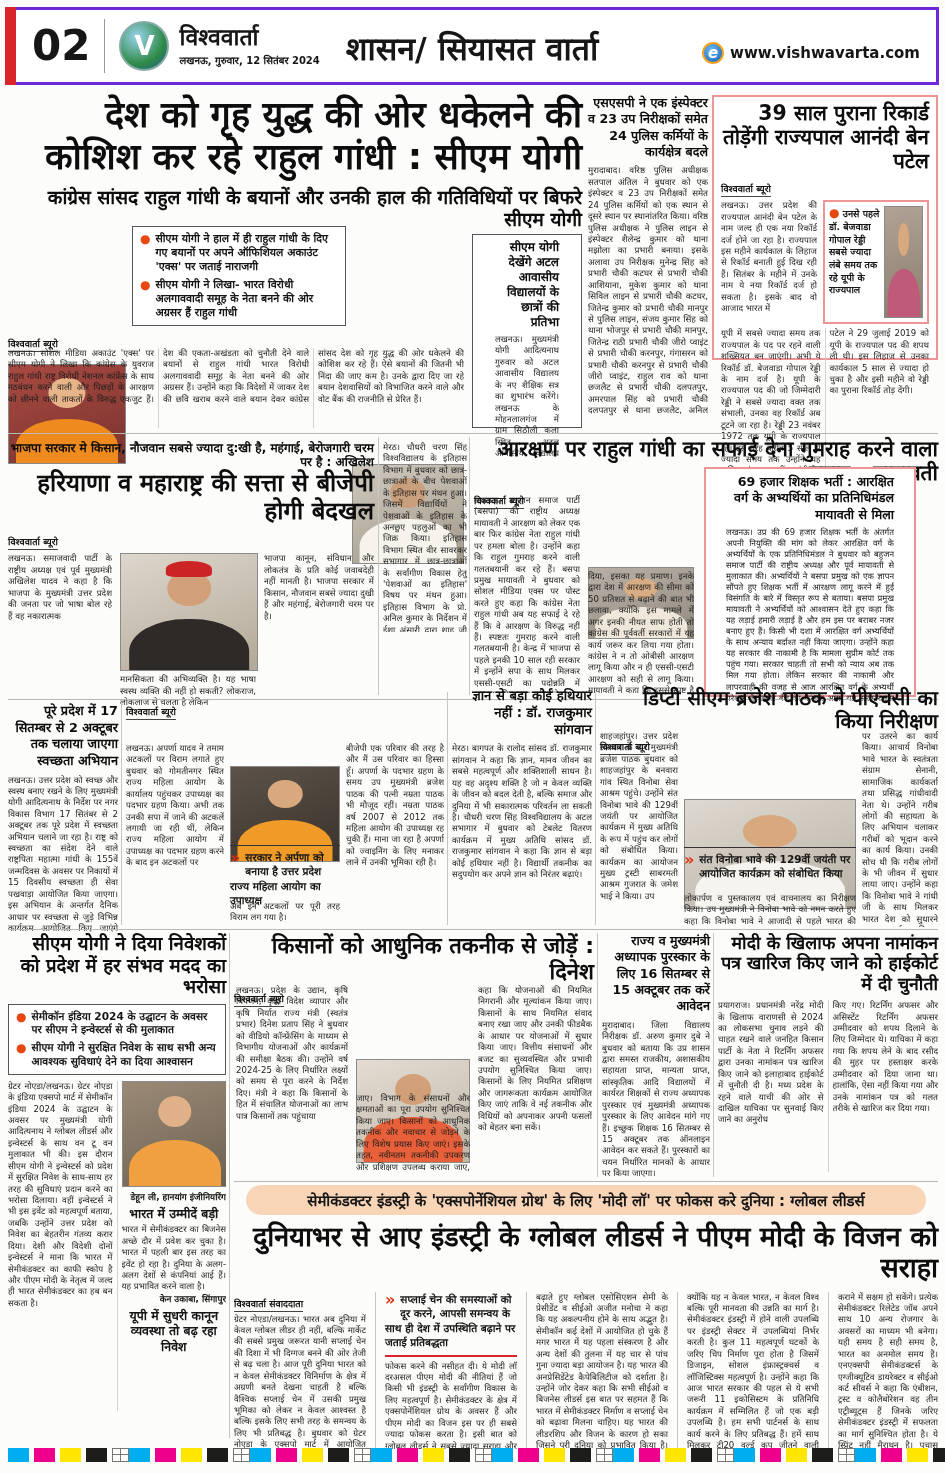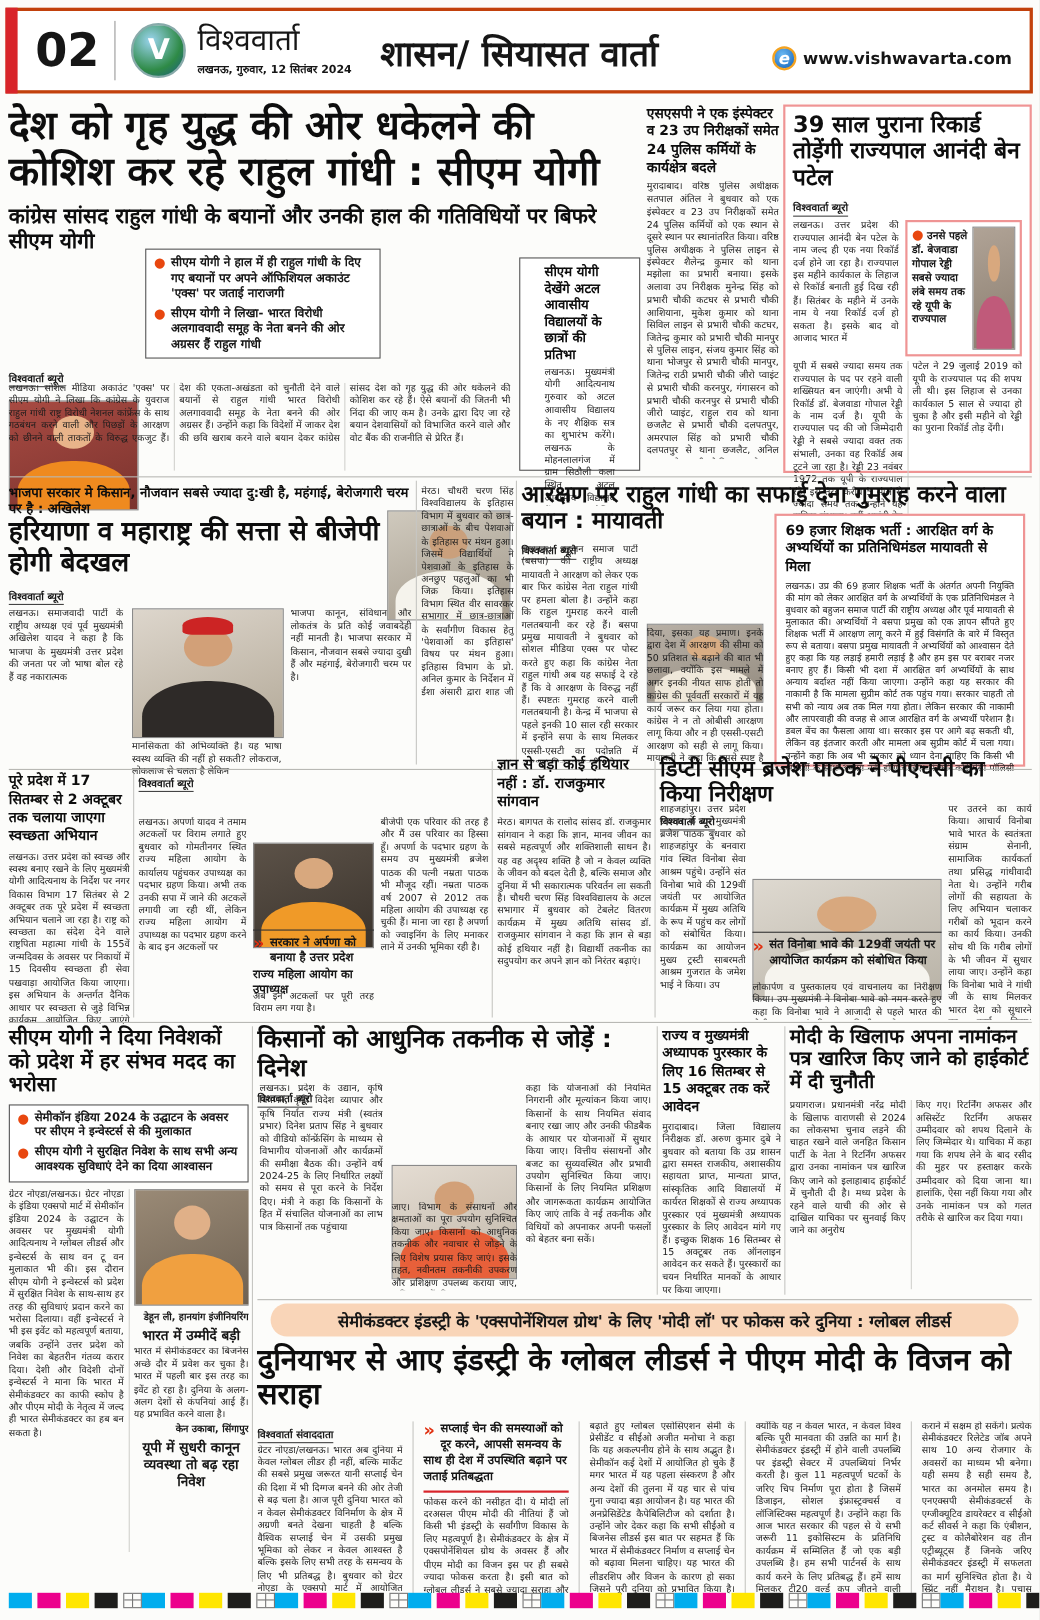--- a/index.html
+++ b/index.html
@@ -1,41 +1,41 @@
 <!DOCTYPE html>
 <html><head>
 <meta charset="utf-8">
 <style>
   html,body{margin:0;padding:0;background:#e8e8e4}
   .page{position:relative;width:945px;height:1473px;background:#fcfcfa;font-family:"DejaVu Sans",sans-serif;color:#161616;overflow:hidden;margin:0 auto}
   .abs{position:absolute;box-sizing:border-box}
   .body{font-size:8.6px;line-height:1.33;text-align:justify;color:#1c1c1c;overflow:hidden}
-  .hl{font-weight:700;text-align:left;color:#0d0d0d;line-height:1.16}
+  .hl{font-weight:700;text-align:right;color:#0d0d0d;line-height:1.16}
   .byline{font-size:9.3px;font-weight:700;border-bottom:1px solid #444;display:inline-block;padding-bottom:1px}
   .vr{width:1px;background:#c6c6c2}
   .hrline{height:1px;background:#b8b8b4}
   .pinkbox{border:2px solid #ef9494;background:#fff}
   .thinbox{border:1px solid #555;background:#fff}
   .bul{display:flex;gap:5px;align-items:flex-start;font-weight:700}
   .dot{color:#e8470f;font-size:12px;line-height:1.2}
   .q{font-size:10.5px;font-weight:700;line-height:1.38;text-align:left}
   .qmark{color:#e03010;font-weight:700;font-size:16px;float:left;margin-right:5px;line-height:1}
   .sig{font-size:8.8px;font-weight:700;text-align:right}
   .subh{font-weight:700;text-align:center;line-height:1.25}
   .strip{background:#f9d5b8;border-radius:16px;font-weight:700;text-align:center}
   .photo{border:1px solid #8a8a8a;position:relative;overflow:hidden;background:linear-gradient(160deg,var(--b1,#bbb),var(--b2,#888))}
   .photo::before{content:"";position:absolute;left:50%;top:14%;width:32%;height:30%;transform:translateX(-50%);border-radius:50%;background:var(--skin,#d8a87e)}
   .photo::after{content:"";position:absolute;left:50%;bottom:-14%;width:88%;height:58%;transform:translateX(-50%);border-radius:48% 48% 0 0;background:var(--cloth,#ddd)}
   
-  .masthead{position:absolute;left:5px;top:7px;width:934px;height:78px;border:3px solid #c2410c;background:#fff;display:flex;align-items:center;box-sizing:border-box}
+  .masthead{position:absolute;left:5px;top:7px;width:934px;height:78px;border:3px solid #6d28d9;background:#fff;display:flex;align-items:center;box-sizing:border-box}
   .red-bar{position:absolute;left:-3px;top:-3px;width:11px;height:78px;background:#d8242a}
   .pagenum{font-size:42px;font-weight:700;margin-left:24px;line-height:1}
   .mastdiv{width:1px;height:54px;background:#999;margin:0 14px}
   .globe{width:50px;height:50px;border-radius:50%;background:radial-gradient(circle at 35% 30%,#9ad4ee,#2e8a46 62%,#1a5a8a);color:#fff;font-weight:700;font-size:26px;display:flex;align-items:center;justify-content:center;border:2px solid #8aa;box-sizing:border-box}
-  .paper-name{font-size:27px;font-weight:400;line-height:1.05}
+  .paper-name{font-size:23px;font-weight:700;line-height:1.05}
   .edition{font-size:10px;font-weight:700;margin-top:3px}
   .section-title{position:absolute;left:50%;transform:translateX(-50%);top:16px;font-size:32px;font-weight:700;white-space:nowrap}
   .site{position:absolute;right:16px;top:32px;display:flex;align-items:center;gap:6px;font-weight:700;font-size:15px}
   .e-icon{width:22px;height:22px;border-radius:50%;background:radial-gradient(circle at 40% 32%,#6ab8f2,#1060b8);color:#fff;font-style:italic;font-weight:700;display:flex;align-items:center;justify-content:center;font-size:15px;border:2px solid #f4a21f;box-sizing:border-box}
   
   .regrow{display:flex;justify-content:space-between;align-items:center}
   .reg{display:flex;gap:5px;align-items:center}
   .reg i{width:21px;height:14px;display:block}
   .c{background:#00adee}.m{background:#ec008c}.y{background:#ffe600}.k{background:#1d1d1b}
   .gridmark{width:17px;height:14px;border:1px solid #777;box-sizing:border-box;background:linear-gradient(#777,#777) 50% 0/1px 100% no-repeat,linear-gradient(#777,#777) 0 50%/100% 1px no-repeat}
@@ -87,21 +87,21 @@
       <div class="hl" style="font-size:12px;line-height:1.25">सीएम योगी देखेंगे अटल आवासीय विद्यालयों के छात्रों की प्रतिभा</div>
       <div class="body" style="margin-top:4px;height:126px">लखनऊ। मुख्यमंत्री योगी आदित्यनाथ गुरुवार को अटल आवासीय विद्यालय के नए शैक्षिक सत्र का शुभारंभ करेंगे। लखनऊ के मोहनलालगंज में ग्राम सिठौली कला स्थित अटल आवासीय विद्यालय में आयोजित कार्यक्रम में सीएम योगी सभी 18 मंडलों में एक साथ शैक्षणिक सत्र 2024-25 के शुभारंभ की घोषणा करेंगे। इस अवसर पर सीएम योगी इन विद्यालयों के मेधावी छात्रों को पुरस्कार भी प्रदान करेंगे, जबकि प्रवेशित छात्रों को स्कूल बैग का भी वितरण करेंगे।</div>
     </div>
   </section>
 
   <section class="abs" style="left:588px;top:95px;width:120px;height:335px">
     <div class="hl" style="font-size:12.6px;line-height:1.3">एसएसपी ने एक इंस्पेक्टर व 23 उप निरीक्षकों समेत 24 पुलिस कर्मियों के कार्यक्षेत्र बदले</div>
     <div class="body" style="margin-top:5px;height:252px">मुरादाबाद। वरिष्ठ पुलिस अधीक्षक सतपाल अंतिल ने बुधवार को एक इंस्पेक्टर व 23 उप निरीक्षकों समेत 24 पुलिस कर्मियों को एक स्थान से दूसरे स्थान पर स्थानांतरित किया। वरिष्ठ पुलिस अधीक्षक ने पुलिस लाइन से इंस्पेक्टर शैलेन्द्र कुमार को थाना मझोला का प्रभारी बनाया। इसके अलावा उप निरीक्षक मुनेन्द्र सिंह को प्रभारी चौकी कटघर से प्रभारी चौकी आशियाना, मुकेश कुमार को थाना सिविल लाइन से प्रभारी चौकी कटघर, जितेन्द्र कुमार को प्रभारी चौकी मानपुर से पुलिस लाइन, संजय कुमार सिंह को थाना भोजपुर से प्रभारी चौकी मानपुर, जितेन्द्र राठी प्रभारी चौकी जीरो प्वाइंट से प्रभारी चौकी करनपुर, गंगासरन को प्रभारी चौकी करनपुर से प्रभारी चौकी जीरो प्वाइंट, राहुल राव को थाना छजलैट से प्रभारी चौकी दलपतपुर, अमरपाल सिंह को प्रभारी चौकी दलपतपुर से थाना छजलैट, अनिल कुमार को प्रभारी चौकी कस्बा से थाना कुंदरकी, जोगेन्द्र पाल सिंह को थाना कुंदरकी से प्रभारी चौकी कस्बा बनाया गया। महिला उप निरीक्षक राजवेन्द्र कौर को प्रभारी चौकी रामगंगा विहार से प्रभारी चौकी बुध बाजार, भेषम सिंह को प्रभारी चौकी अगवानपुर से थाना सिविल लाइन, ज्योति चौधरी को महिला सुरक्षा टीम एंटी रोमियो से थाना कांठ भेजा गया है।</div>
   </section>
 
-  <section class="pinkbox abs" style="left:712px;top:95px;width:226px;height:335px;padding:5px 7px;box-sizing:border-box">
+  <section class="pinkbox abs" style="left:712px;top:95px;width:226px;height:265px;padding:5px 7px;box-sizing:border-box">
     <div class="hl" style="font-size:20.5px">39 साल पुराना रिकार्ड तोड़ेंगी राज्यपाल आनंदी बेन पटेल</div>
     <div style="margin-top:4px"><span class="byline">विश्ववार्ता ब्यूरो</span></div>
     <div style="display:flex;gap:6px;margin-top:3px">
       <div class="body" style="width:96px;height:120px">लखनऊ। उत्तर प्रदेश की राज्यपाल आनंदी बेन पटेल के नाम जल्द ही एक नया रिकॉर्ड दर्ज होने जा रहा है। राज्यपाल इस महीने कार्यकाल के लिहाज से रिकॉर्ड बनाती हुई दिख रही हैं। सितंबर के महीने में उनके नाम ये नया रिकॉर्ड दर्ज हो सकता है। इसके बाद वो आजाद भारत में</div>
       <div class="pinkbox" style="flex:1;display:flex;gap:4px;padding:4px;height:112px">
         <div style="width:58%;font-size:9.4px;font-weight:700;line-height:1.35"><span class="dot">●</span> <span>उनसे पहले डॉ. बेजवाडा गोपाल रेड्डी सबसे ज्यादा लंबे समय तक रहे यूपी के राज्यपाल</span></div>
         <div class="photo" style="width:42%;--b1:#b0a396;--b2:#8a7d6f;--skin:#d8a87e;--cloth:#c05a7a"></div>
       </div>
     </div>
     <div class="body cols2" style="margin-top:4px;height:156px">यूपी में सबसे ज्यादा समय तक राज्यपाल के पद पर रहने वाली शख्सियत बन जाएंगी। अभी ये रिकॉर्ड डॉ. बेजवाडा गोपाल रेड्डी के नाम दर्ज है। यूपी के राज्यपाल पद की जो जिम्मेदारी रेड्डी ने सबसे ज्यादा वक्त तक संभाली, उनका वह रिकॉर्ड अब टूटने जा रहा है। रेड्डी 23 नवंबर 1972 तक यूपी के राज्यपाल रहे। इस तरह करीब 5 साल से ज्यादा समय तक उन्होंने यह दायित्व संभाला। वहीं आनंदी बेन पटेल ने 29 जुलाई 2019 को यूपी के राज्यपाल पद की शपथ ली थी। इस लिहाज से उनका कार्यकाल 5 साल से ज्यादा हो चुका है और इसी महीने वो रेड्डी का पुराना रिकॉर्ड तोड़ देंगी।</div>
@@ -133,21 +133,21 @@
 
   <div class="vr abs" style="left:469px;top:437px;height:258px"></div>
 
   <section class="abs" style="left:474px;top:437px;width:464px;height:260px">
     <div class="hl" style="font-size:21px">आरक्षण पर राहुल गांधी का सफाई देना गुमराह करने वाला बयान : मायावती</div>
     <div style="margin-top:3px"><span class="byline">विश्ववार्ता ब्यूरो</span></div>
     <div class="body abs" style="left:0;top:58px;width:106px;height:198px">लखनऊ। बहुजन समाज पार्टी (बसपा) की राष्ट्रीय अध्यक्ष मायावती ने आरक्षण को लेकर एक बार फिर कांग्रेस नेता राहुल गांधी पर हमला बोला है। उन्होंने कहा कि राहुल गुमराह करने वाली गलतबयानी कर रहे हैं। बसपा प्रमुख मायावती ने बुधवार को सोशल मीडिया एक्स पर पोस्ट करते हुए कहा कि कांग्रेस नेता राहुल गांधी अब यह सफाई दे रहे हैं कि वे आरक्षण के विरुद्ध नहीं हैं। स्पष्टतः गुमराह करने वाली गलतबयानी है। केन्द्र में भाजपा से पहले इनकी 10 साल रही सरकार में इन्होंने सपा के साथ मिलकर एससी-एसटी का पदोन्नति में आरक्षण बिल पास नहीं होने</div>
     <div class="photo abs" style="left:114px;top:58px;width:106px;height:72px;--b1:#b8b0a6;--b2:#948c80;--skin:#d8ad84;--cloth:#efe8da"></div>
     <div class="body abs" style="left:114px;top:134px;width:106px;height:122px">दिया, इसका यह प्रमाण। इनके द्वारा देश में आरक्षण की सीमा को 50 प्रतिशत से बढ़ाने की बात भी छलावा, क्योंकि इस मामले में अगर इनकी नीयत साफ होती तो कांग्रेस की पूर्ववर्ती सरकारों में यह कार्य जरूर कर लिया गया होता। कांग्रेस ने न तो ओबीसी आरक्षण लागू किया और न ही एससी-एसटी आरक्षण को सही से लागू किया। मायावती ने कहा कि इससे स्पष्ट है कि जब कांग्रेस सत्ता में नहीं होती है तो इन उपेक्षित एससी-एसटी और ओबीसी वर्गों के वोट के स्वार्थ की खातिर इनके हित व कल्याण की बड़ी-बड़ी बातें करती है लेकिन जब सत्ता में रहती है तो इनके हित के विरुद्ध लगातार कार्य करती है। ये लोग इनके इस षडयंत्र से सजाग रहें।</div>
 
-    <div class="pinkbox abs" style="left:230px;top:30px;width:228px;height:230px;padding:5px 8px;box-sizing:border-box">
+    <div class="pinkbox abs" style="left:230px;top:30px;width:212px;height:230px;padding:5px 20px;box-sizing:border-box">
       <div class="hl" style="font-size:12.6px;line-height:1.3">69 हजार शिक्षक भर्ती : आरक्षित वर्ग के अभ्यर्थियों का प्रतिनिधिमंडल मायावती से मिला</div>
       <div class="body" style="margin-top:4px;height:176px;font-size:8.3px">लखनऊ। उप्र की 69 हजार शिक्षक भर्ती के अंतर्गत अपनी नियुक्ति की मांग को लेकर आरक्षित वर्ग के अभ्यर्थियों के एक प्रतिनिधिमंडल ने बुधवार को बहुजन समाज पार्टी की राष्ट्रीय अध्यक्ष और पूर्व मायावती से मुलाकात की। अभ्यर्थियों ने बसपा प्रमुख को एक ज्ञापन सौंपते हुए शिक्षक भर्ती में आरक्षण लागू करने में हुई विसंगति के बारे में विस्तृत रूप से बताया। बसपा प्रमुख मायावती ने अभ्यर्थियों को आश्वासन देते हुए कहा कि यह लड़ाई हमारी लड़ाई है और हम इस पर बराबर नजर बनाए हुए हैं। किसी भी दशा में आरक्षित वर्ग अभ्यर्थियों के साथ अन्याय बर्दाश्त नहीं किया जाएगा। उन्होंने कहा यह सरकार की नाकामी है कि मामला सुप्रीम कोर्ट तक पहुंच गया। सरकार चाहती तो सभी को न्याय अब तक मिल गया होता। लेकिन सरकार की नाकामी और लापरवाही की वजह से आज आरक्षित वर्ग के अभ्यर्थी परेशान है। डबल बेंच का फैसला आया था। सरकार इस पर आगे बढ़ सकती थी, लेकिन वह इंतजार करती और मामला अब सुप्रीम कोर्ट में चला गया। उन्होंने कहा कि अब भी सरकार को ध्यान देना चाहिए कि किसी भी अभ्यर्थी के साथ अन्याय नहीं होना चाहिए। सरकार कोई ऐसी पॉलिसी तैयार करे, जिससे यह मामला सुलझाया जा सके। सभी को न्याय मिल सके।</div>
     </div>
   </section>
 
   <div class="hrline abs" style="left:8px;top:699px;width:930px"></div>
 
   <section class="abs" style="left:8px;top:703px;width:110px;height:224px">
     <div class="hl" style="font-size:12.8px;line-height:1.3">पूरे प्रदेश में 17 सितम्बर से 2 अक्टूबर तक चलाया जाएगा स्वच्छता अभियान</div>
     <div class="body" style="margin-top:5px;height:158px">लखनऊ। उत्तर प्रदेश को स्वच्छ और स्वस्थ बनाए रखने के लिए मुख्यमंत्री योगी आदित्यनाथ के निर्देश पर नगर विकास विभाग 17 सितंबर से 2 अक्टूबर तक पूरे प्रदेश में स्वच्छता अभियान चलाने जा रहा है। राष्ट्र को स्वच्छता का संदेश देने वाले राष्ट्रपिता महात्मा गांधी के 155वें जन्मदिवस के अवसर पर निकायों में 15 दिवसीय स्वच्छता ही सेवा पखवाड़ा आयोजित किया जाएगा। इस अभियान के अन्तर्गत दैनिक आधार पर स्वच्छता से जुड़े विभिन्न कार्यक्रम आयोजित किए जाएंगे और नगर निकायों में सफाई व्यवस्था को बेहतर बनाया जाएगा।</div>

